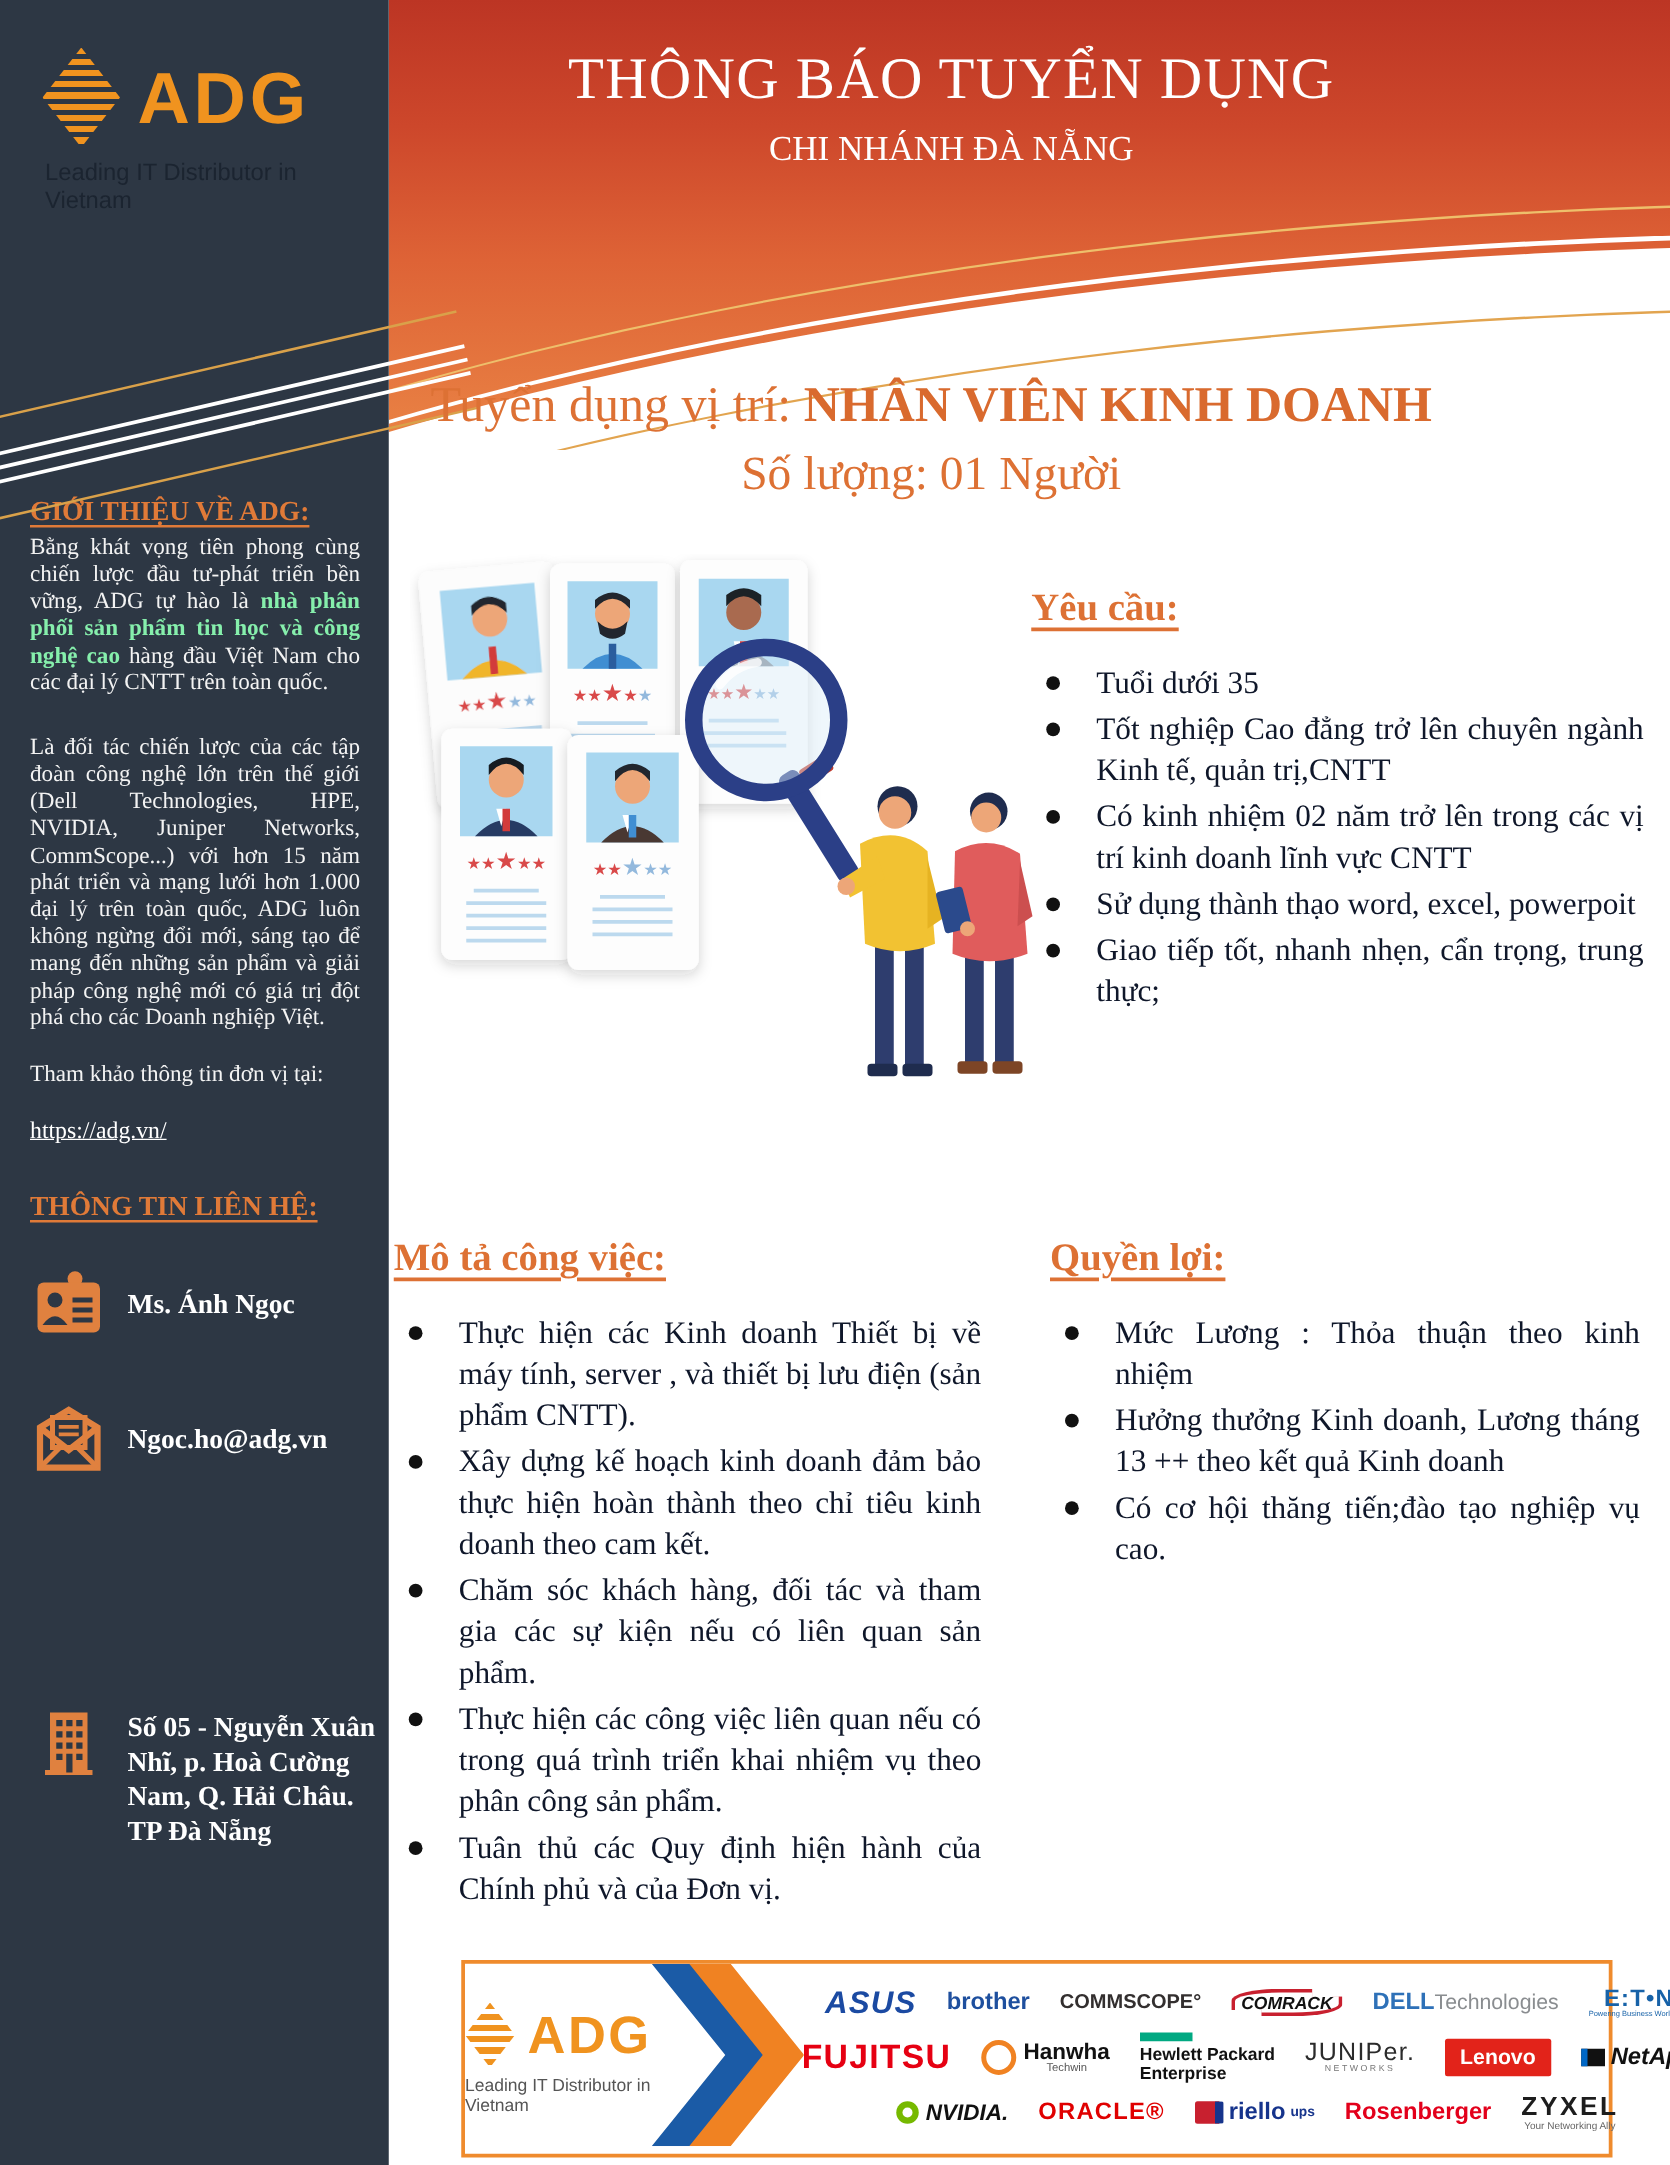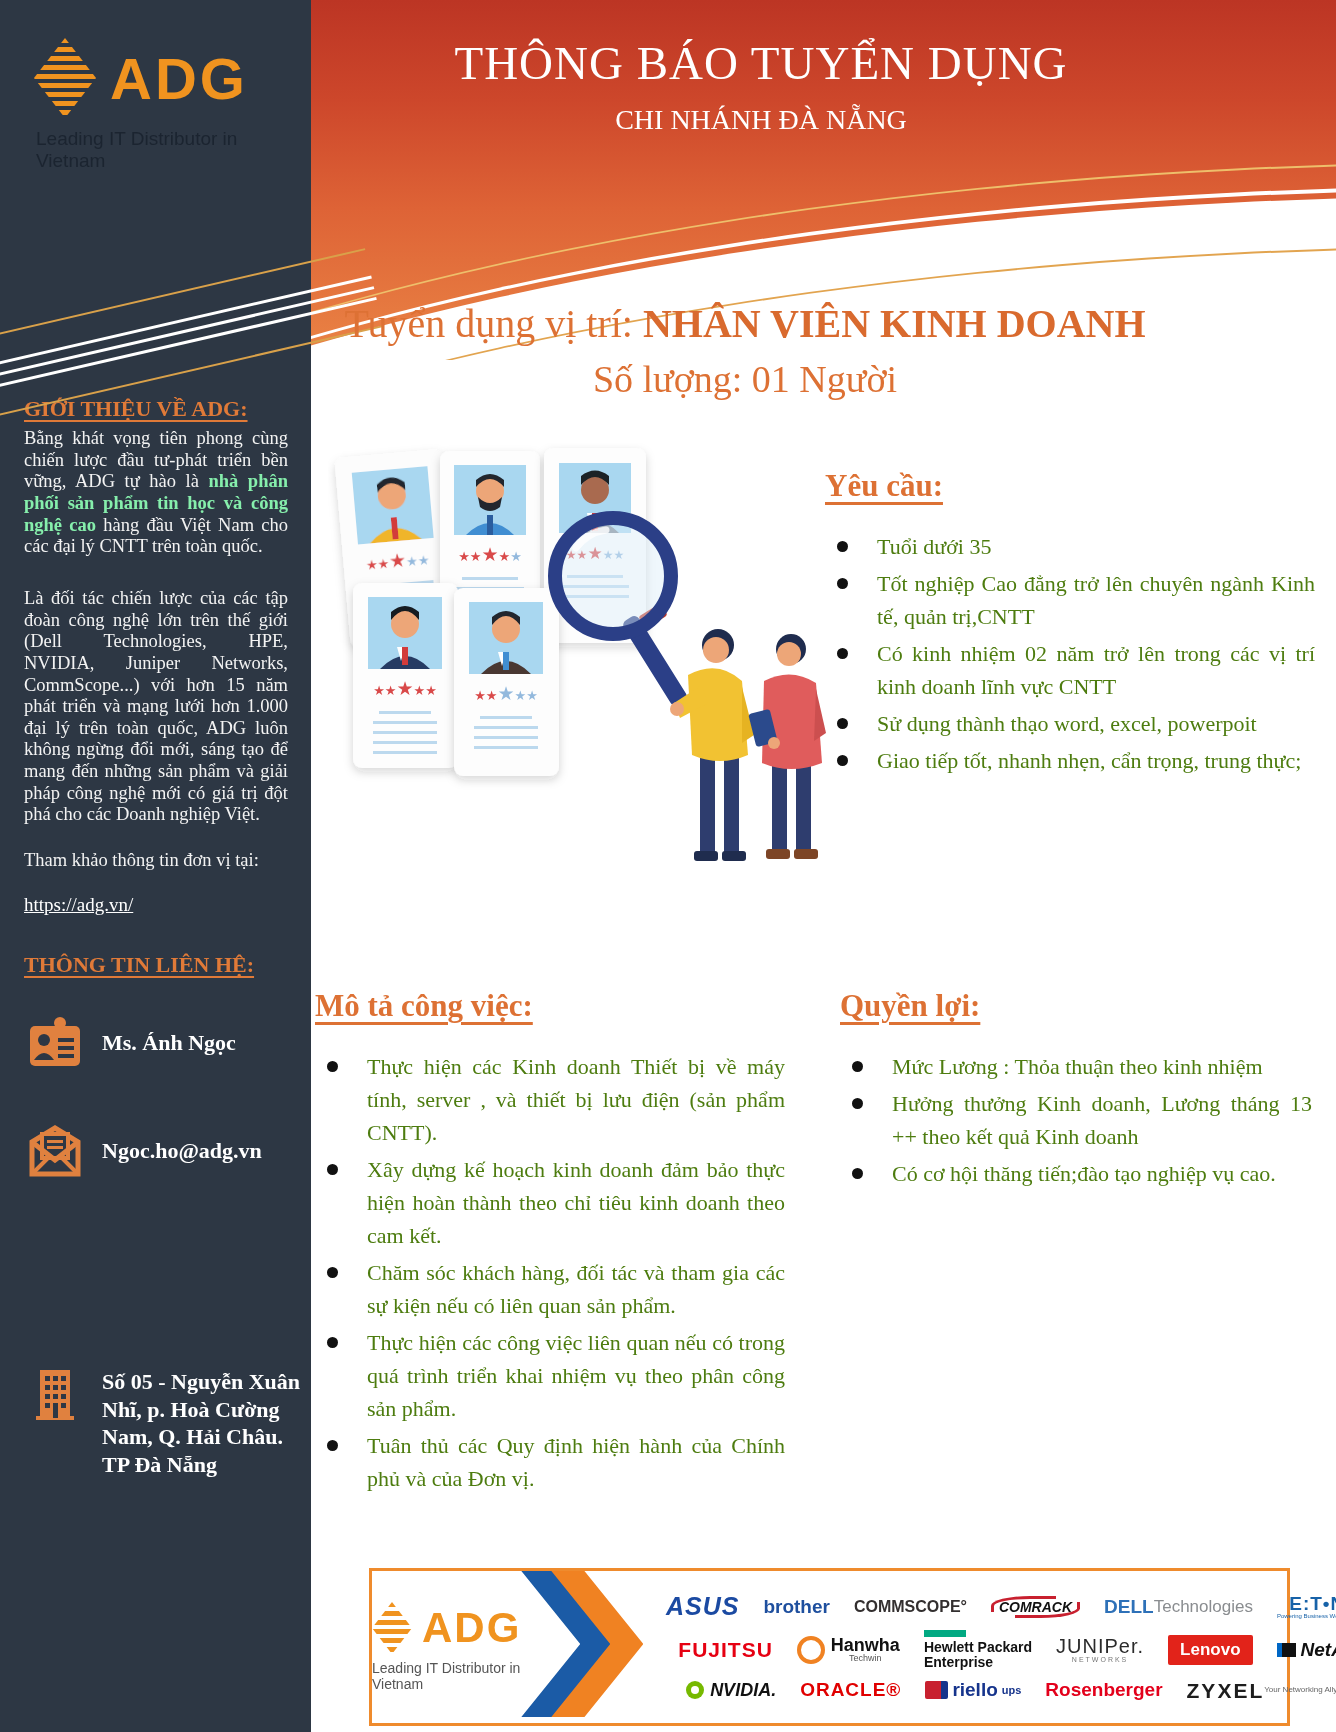--- a/index.html
+++ b/index.html
@@ -44,22 +44,22 @@
   .pt-role{font-weight:bold;color:#d96a2e;}
   .pt-line2{font-size:38px;color:#dd7134;margin-top:10px;}
   
   .sec-heading{color:#dd7134;font-weight:bold;font-size:31px;text-decoration:underline;
       text-underline-offset:6px;display:inline-block;}
   .sec{position:absolute;z-index:5;}
   .sec-req{left:825px;top:468px;width:490px;}
   .sec-desc{left:315px;top:988px;width:470px;}
   .sec-ben{left:840px;top:988px;width:472px;}
   ul.blist{list-style:none;margin:26px 0 0 0;padding:0;}
-  ul.blist li{position:relative;padding-left:52px;font-size:22px;line-height:33px;
-      text-align:justify;color:#4d7c0f;margin-bottom:4px;}
+  ul.blist li{position:relative;padding-left:52px;font-size:25px;line-height:33px;
+      text-align:justify;color:#0f172a;margin-bottom:4px;}
   ul.blist li::before{content:"";position:absolute;left:12px;top:11px;width:11px;height:11px;
       border-radius:50%;background:#111;}
   
   .illus{position:absolute;left:328px;top:443px;width:512px;height:428px;z-index:4;}
   
   .partners{position:absolute;left:369px;top:1568px;width:915px;height:152px;background:#fff;
       border:3px solid #ef8b2d;z-index:5;display:flex;align-items:stretch;font-family:"Liberation Sans",sans-serif;}
   .p-adg{width:238px;display:flex;flex-direction:column;align-items:center;justify-content:center;gap:6px;}
   .p-adg-row{display:flex;align-items:center;gap:10px;}
   .p-adg .adg-diamond{width:40px;height:52px;}
@@ -79,21 +79,21 @@
   .b-comrack{color:#111;font-weight:800;font-style:italic;font-size:14px;position:relative;padding:3px 8px;}
   .b-comrack::before{content:"";position:absolute;left:0;top:0;width:70%;height:60%;
       border-top:3px solid #c8202f;border-left:3px solid #c8202f;border-radius:60% 0 0 0;}
   .b-comrack::after{content:"";position:absolute;right:0;bottom:0;width:70%;height:60%;
       border-bottom:3px solid #c8202f;border-right:3px solid #c8202f;border-radius:0 0 60% 0;}
   .dell1{color:#2e71b8;font-weight:800;font-size:19px;font-style:normal;}
   .dell2{color:#8a8d90;font-size:17px;font-style:normal;}
   .b-eaton{flex-direction:column;line-height:1;}
   .eaton1{color:#1762a8;font-weight:800;font-size:19px;letter-spacing:1px;font-style:normal;}
   .eaton2{color:#1762a8;font-size:6px;font-style:normal;}
-  .b-fujitsu{color:#e60012;font-weight:800;font-size:21px;letter-spacing:1px;margin-left:37px;}
+  .b-fujitsu{color:#e60012;font-weight:800;font-size:27px;letter-spacing:1px;}
   .b-hanwha{gap:6px;}
   .hanwha-ring{width:20px;height:20px;border:4px solid #f08222;border-radius:50%;}
   .b-hanwha .stack{display:flex;flex-direction:column;line-height:1;}
   .hanwha1{color:#111;font-weight:bold;font-size:18px;font-style:normal;}
   .hanwha2{color:#555;font-size:9px;font-style:normal;}
   .b-hpe{flex-direction:column;align-items:flex-start !important;line-height:1.05;}
   .hpe-bar{width:42px;height:7px;background:#01a982;margin-bottom:3px;}
   .hpe1,.hpe2{color:#111;font-weight:bold;font-size:14px;font-style:normal;}
   .b-juniper{flex-direction:column;line-height:1;}
   .juniper1{color:#2b2b2b;font-size:20px;letter-spacing:1px;font-style:normal;}
@@ -103,21 +103,21 @@
   .na-cube{width:14px;height:14px;background:#111;border-left:5px solid #0067c5;}
   .b-nvidia{gap:6px;color:#111;font-weight:800;font-size:18px;}
   .nv-eye{width:18px;height:18px;border-radius:50%;background:#76b900;position:relative;}
   .nv-eye::after{content:"";position:absolute;left:5px;top:5px;width:8px;height:8px;border-radius:50%;background:#fff;}
   .b-oracle{color:#e00000;font-weight:bold;font-size:19px;letter-spacing:1px;}
   .b-riello{gap:4px;}
   .riello-ic{width:16px;height:18px;background:#c8202f;border-right:7px solid #16348c;border-radius:2px;}
   .riello1{color:#16348c;font-weight:800;font-size:19px;font-style:normal;}
   .riello2{color:#16348c;font-size:11px;font-weight:bold;font-style:normal;}
   .b-rosenberger{color:#e3001b;font-weight:800;font-size:19px;}
-  .b-zyxel{flex-direction:row;line-height:1.1;}
+  .b-zyxel{flex-direction:column;line-height:1.1;}
   .zyxel1{color:#1d1d1d;font-weight:800;font-size:21px;letter-spacing:2px;font-style:normal;}
   .zyxel2{color:#666;font-size:8px;font-style:normal;}
 </style>
 </head>
 <body>
 
 <div class="header">
   <div class="header-bg"></div>
   <div class="arc gold1"></div>
   <div class="arc white1"></div>

